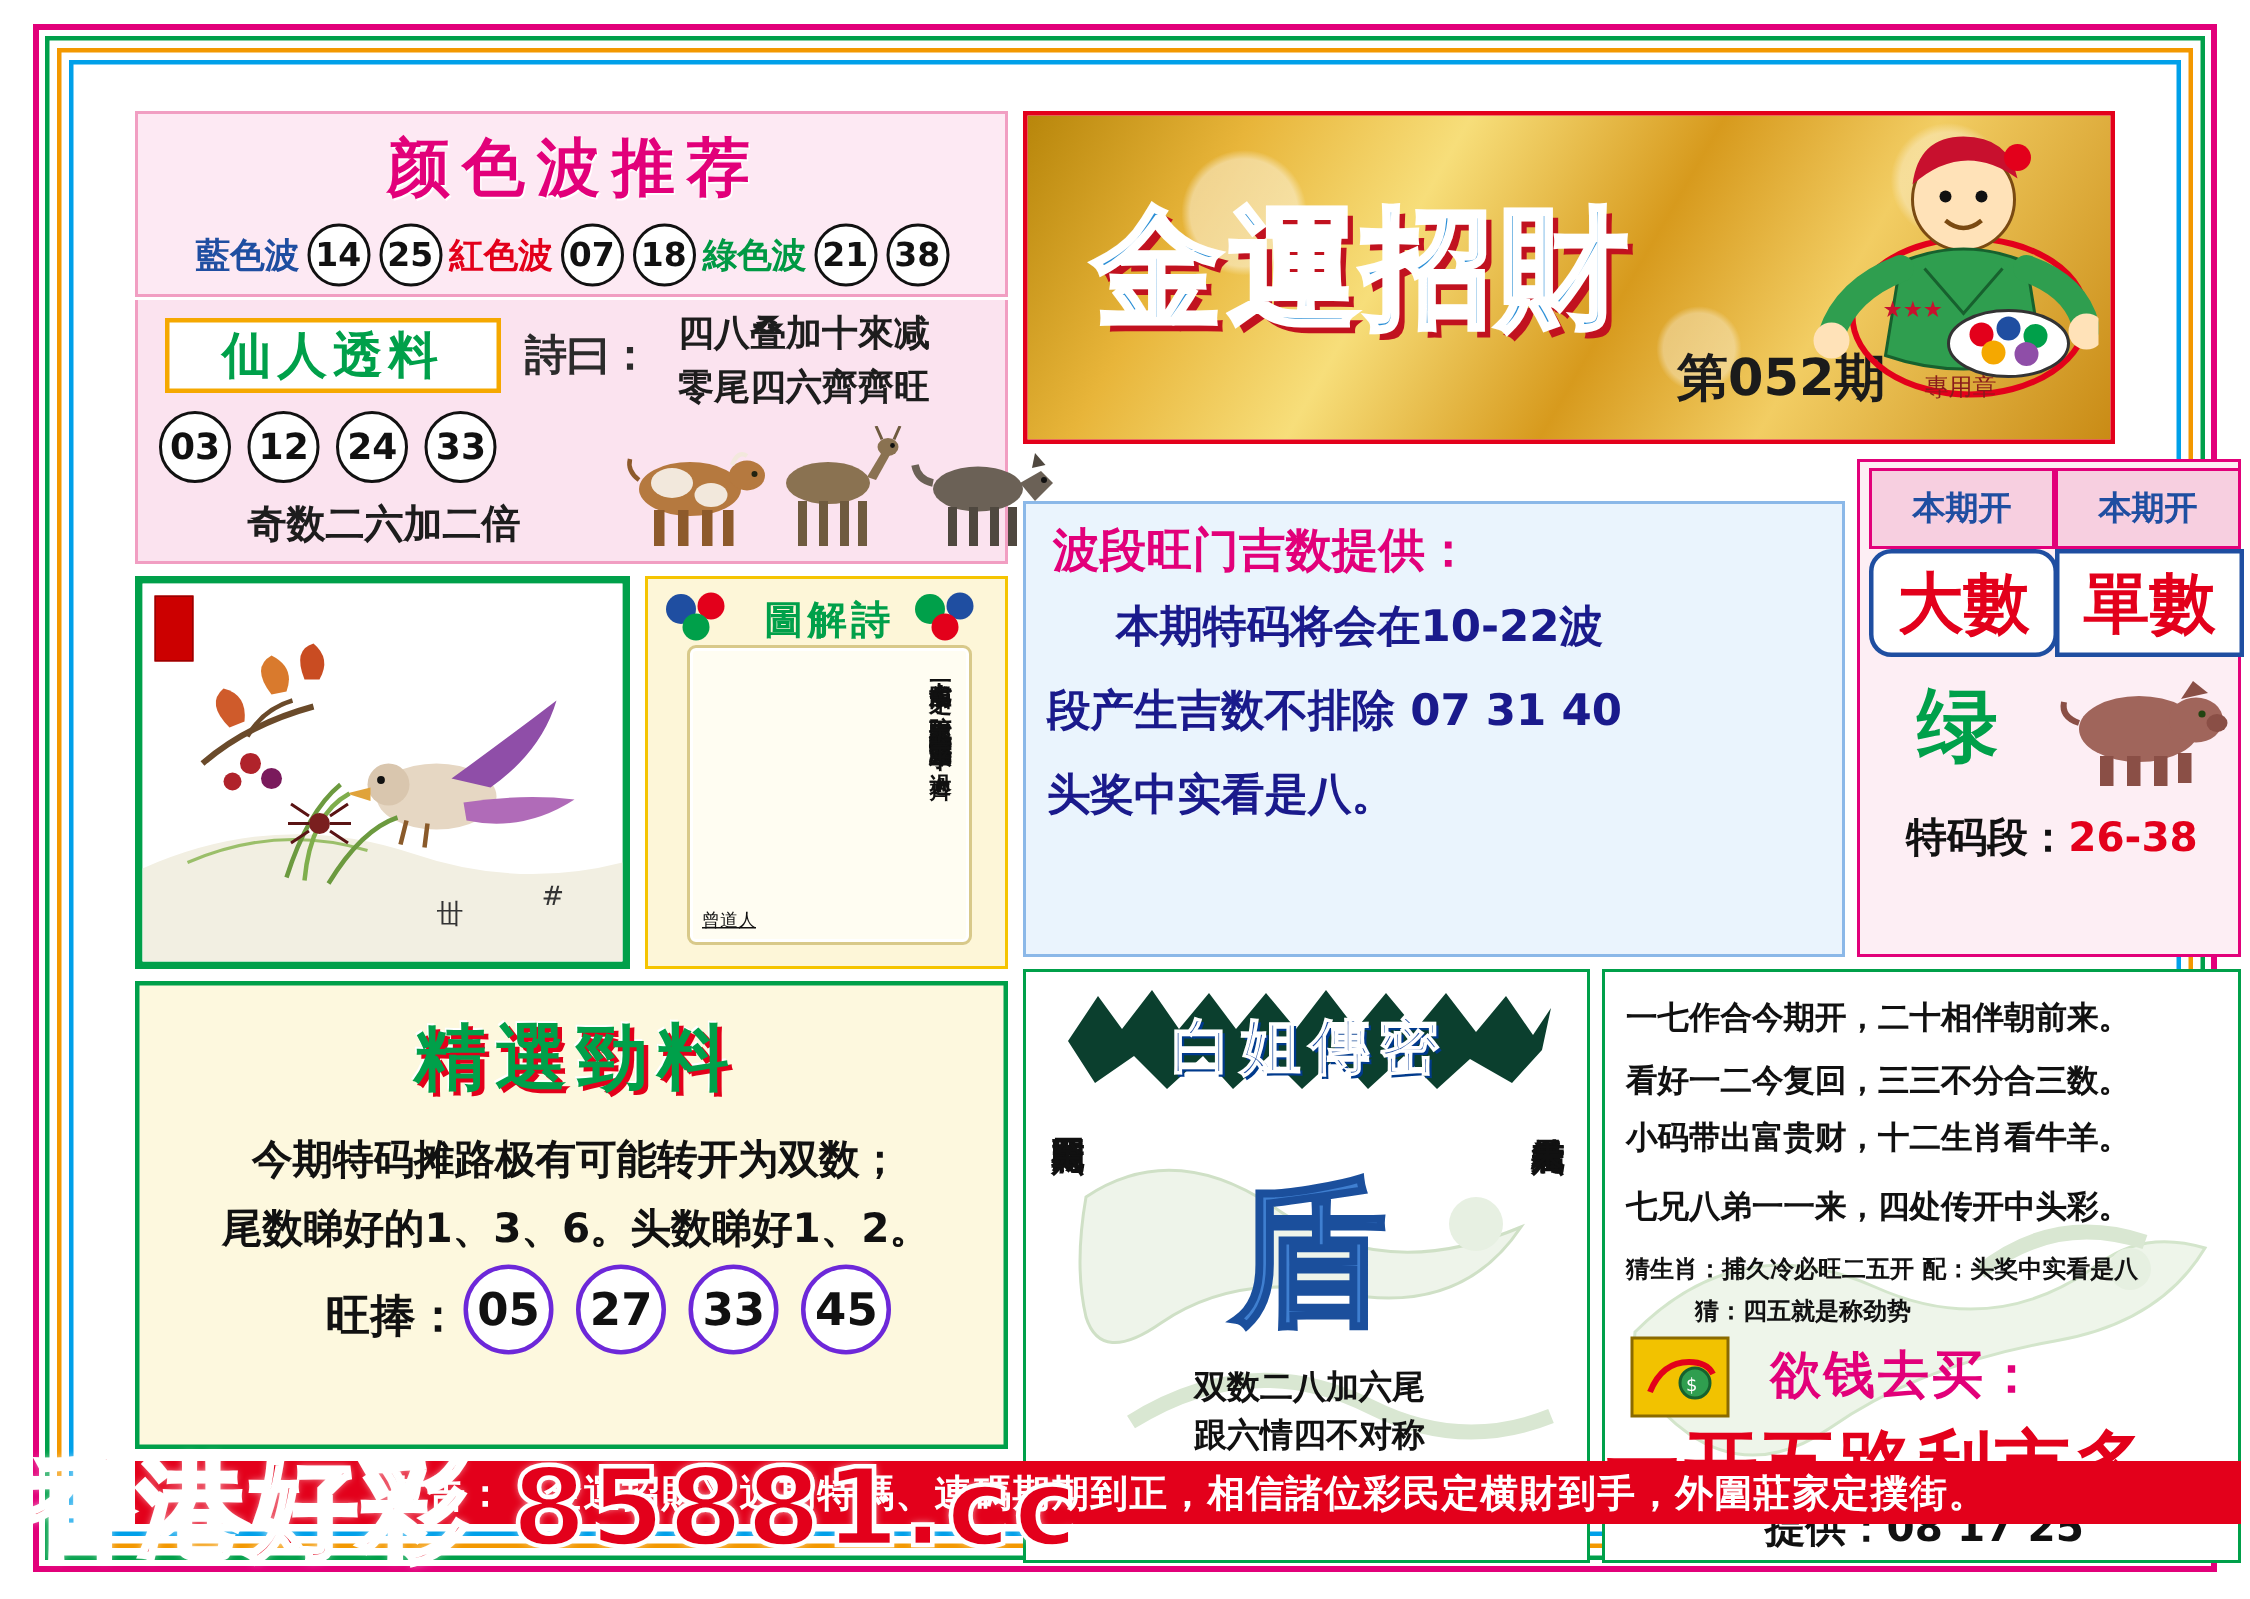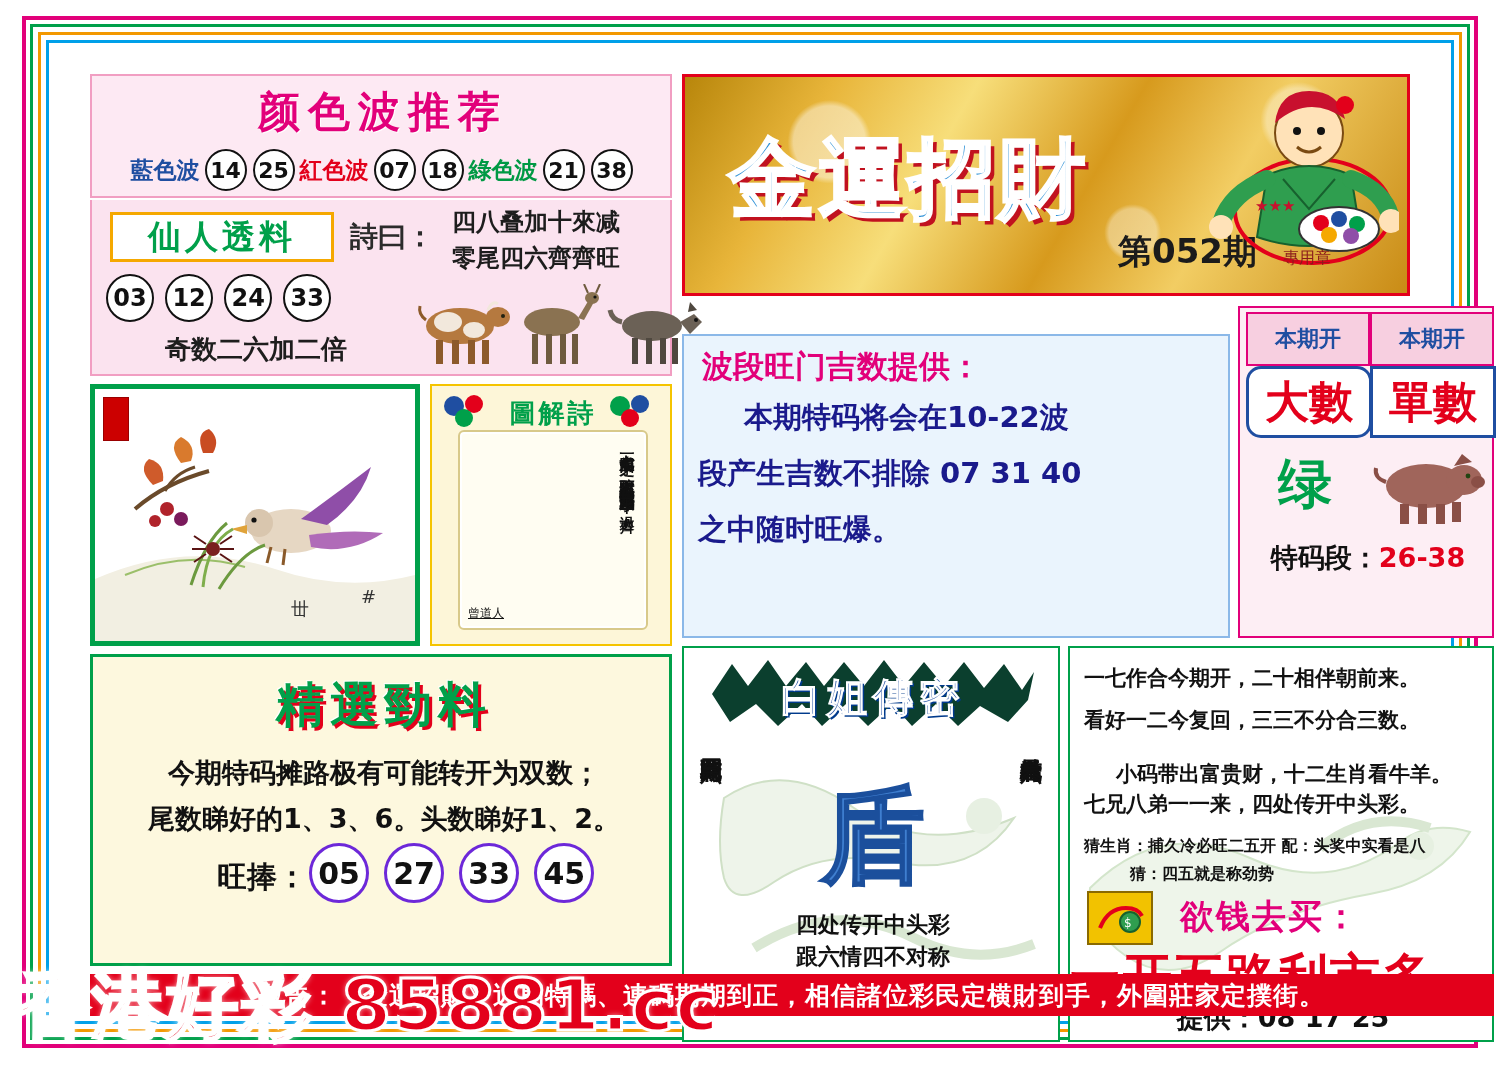--- a/index.html
+++ b/index.html
@@ -272,21 +272,21 @@
     left:1014px;top:598px;width:426px;height:396px;
     background:#ffffff;border:2px solid #00a04a;
     overflow:hidden;
   }
   .dg-line{
     position:absolute;left:14px;width:400px;
     font-size:21px;font-weight:bold;color:#111;
   }
   #dg-l1{top:16px;}
   #dg-l2{top:58px;}
-  #dg-l3{top:112px;text-align:center;}
+  #dg-l3{top:96px;}
   #dg-l4{top:142px;}
   #dg-s1{position:absolute;left:14px;top:188px;font-size:16px;font-weight:bold;color:#111;}
   #dg-s2{position:absolute;left:60px;top:216px;font-size:16px;font-weight:bold;color:#111;}
   #dg-money{position:absolute;left:16px;top:240px;width:68px;height:58px;}
   #dg-buy{
     position:absolute;left:110px;top:246px;
     font-size:34px;font-weight:bold;color:#e2007a;letter-spacing:2px;
   }
   #dg-slogan{
     position:absolute;left:0;top:296px;width:426px;
@@ -525,38 +525,38 @@
       </svg>
       <div id="open-range">
         <span>特码段：</span><span class="num">26-38</span>
       </div>
     </div>
 
     <div class="abs" id="boduan">
       <div class="abs" id="boduan-title">波段旺门吉数提供：</div>
       <div class="abs bd-line" id="bd-l1">本期特码将会在10-22波</div>
       <div class="abs bd-line" id="bd-l2">段产生吉数不排除  07  31 40</div>
-      <div class="abs bd-line" id="bd-l3">之中随时旺爆。</div>
+      <div class="abs bd-line" id="bd-l3">头奖中实看是八。</div>
     </div>
 
     <div class="abs" id="baijie">
       <svg style="position:absolute;left:0;top:0;width:378px;height:392px;" viewBox="0 0 378 392">
         <rect width="378" height="392" fill="#ffffff"></rect>
         <path d="M40 150 q60 -40 130 10 q70 48 160 10 q-40 60 -120 44 q-70 -14 -120 20 q-40 28 -50 -4 q-8 -34 0 -80z" fill="#eef4ea" stroke="#cfe0c6" stroke-width="2"></path>
         <path d="M70 300 q80 -50 160 -10 q60 30 120 6" stroke="#d9e7d2" stroke-width="10" fill="none"></path>
         <circle cx="300" cy="168" r="18" fill="#e7f0e2"></circle>
       </svg>
       <svg id="baijie-star" viewBox="0 0 330 74">
         <path d="M4 38 L24 8 L40 30 L60 4 L78 30 L98 6 L116 30 L136 6 L156 30 L176 4 L196 30 L216 6 L236 30 L256 6 L276 32 L296 8 L314 34 L326 16 L320 44 L300 66 L272 50 L250 70 L228 48 L204 70 L184 48 L160 70 L138 48 L114 70 L94 48 L70 70 L48 48 L22 66 Z" fill="#0b3f2e"></path>
       </svg>
       <div id="baijie-title">白姐傳密</div>
       <div id="dun">盾</div>
       <div class="bj-vert" id="bj-left">花開有期四六至</div>
       <div class="bj-vert" id="bj-right">盾六看九有結果</div>
-      <div class="bj-bottom" id="bj-b1">四处传开中头彩</div>
+      <div class="bj-bottom" id="bj-b1">双数二八加六尾</div>
       <div class="bj-bottom" id="bj-b2">跟六情四不对称</div>
       <div class="bj-bottom" id="bj-b3">五楼到十三楼到二十六楼见码</div>
     </div>
 
     <div class="abs" id="dragonbox">
       <svg style="position:absolute;left:0;top:0;width:424px;height:392px;" viewBox="0 0 424 392">
         <rect width="424" height="392" fill="#ffffff"></rect>
         <path d="M20 240 q70 -70 160 -30 q80 36 150 -16 q30 -22 70 -10 q-30 50 -100 62 q-90 16 -150 58 q-50 34 -94 4 q-40 -28 -36 -68z" fill="#eef5ea" stroke="#d3e5cb" stroke-width="2"></path>
         <path d="M250 200 q50 -40 110 -20" stroke="#d9e7d2" stroke-width="10" fill="none"></path>
         <circle cx="350" cy="198" r="14" fill="#e6f0e1"></circle>

